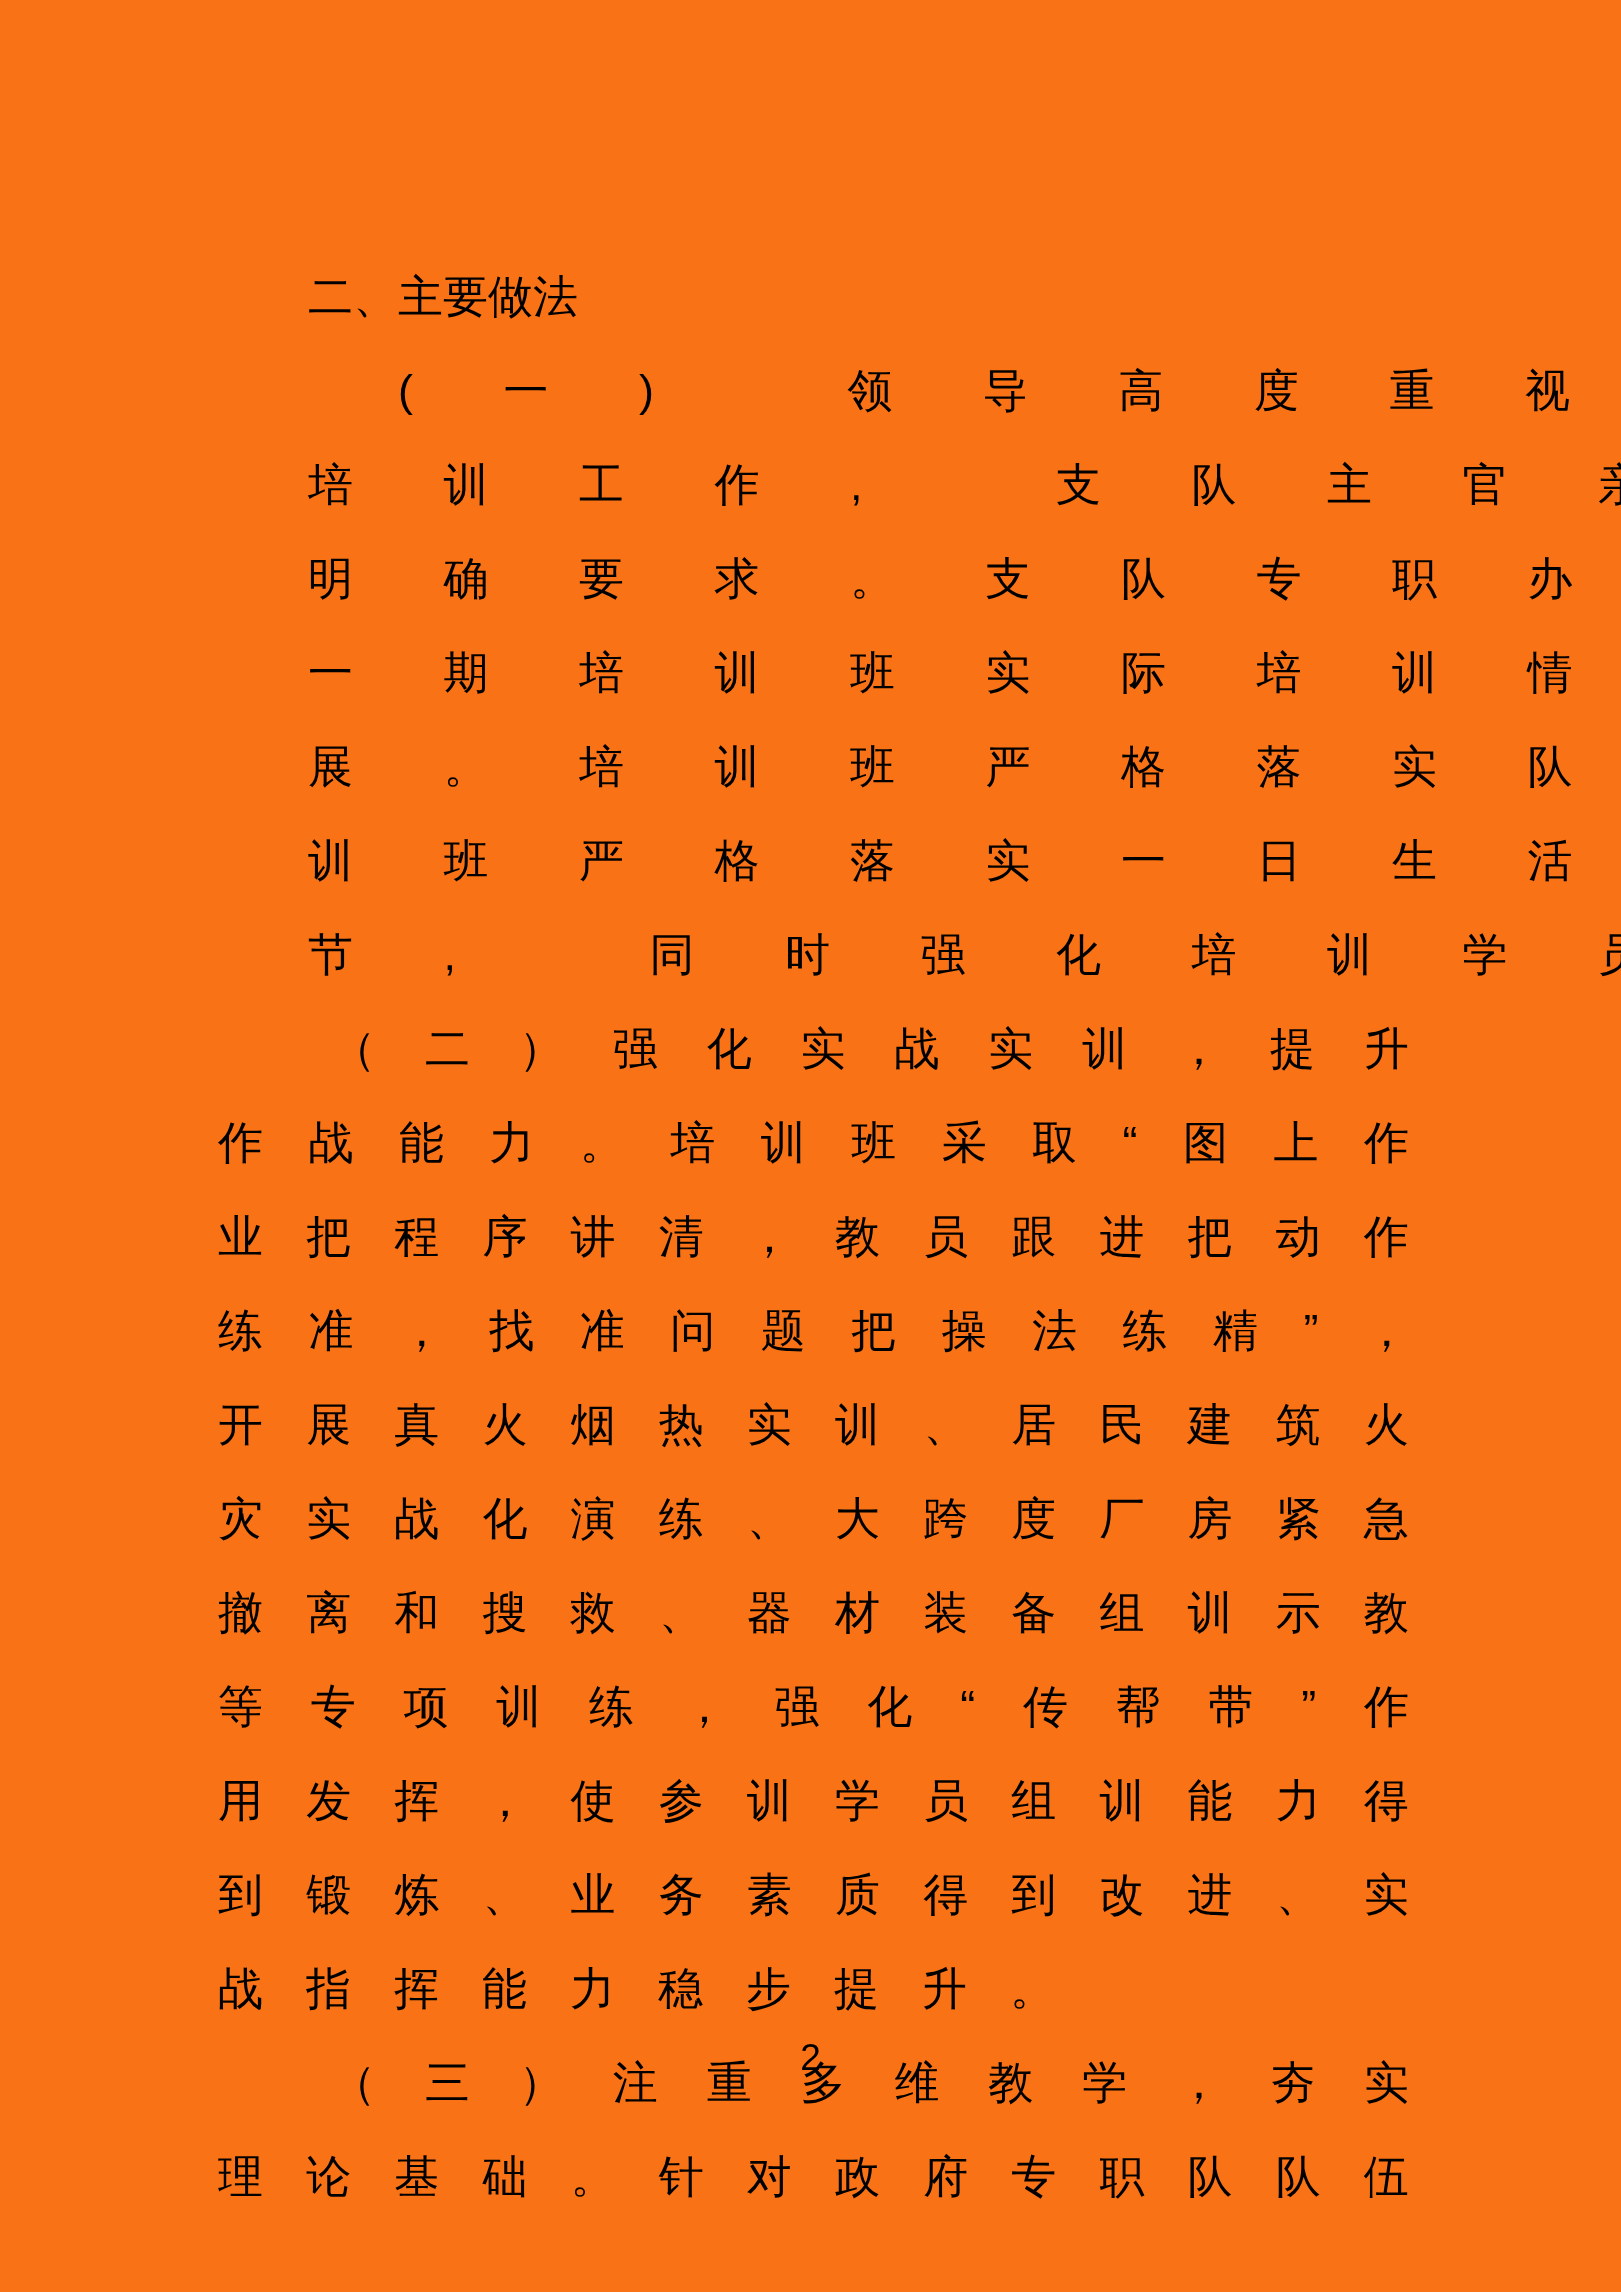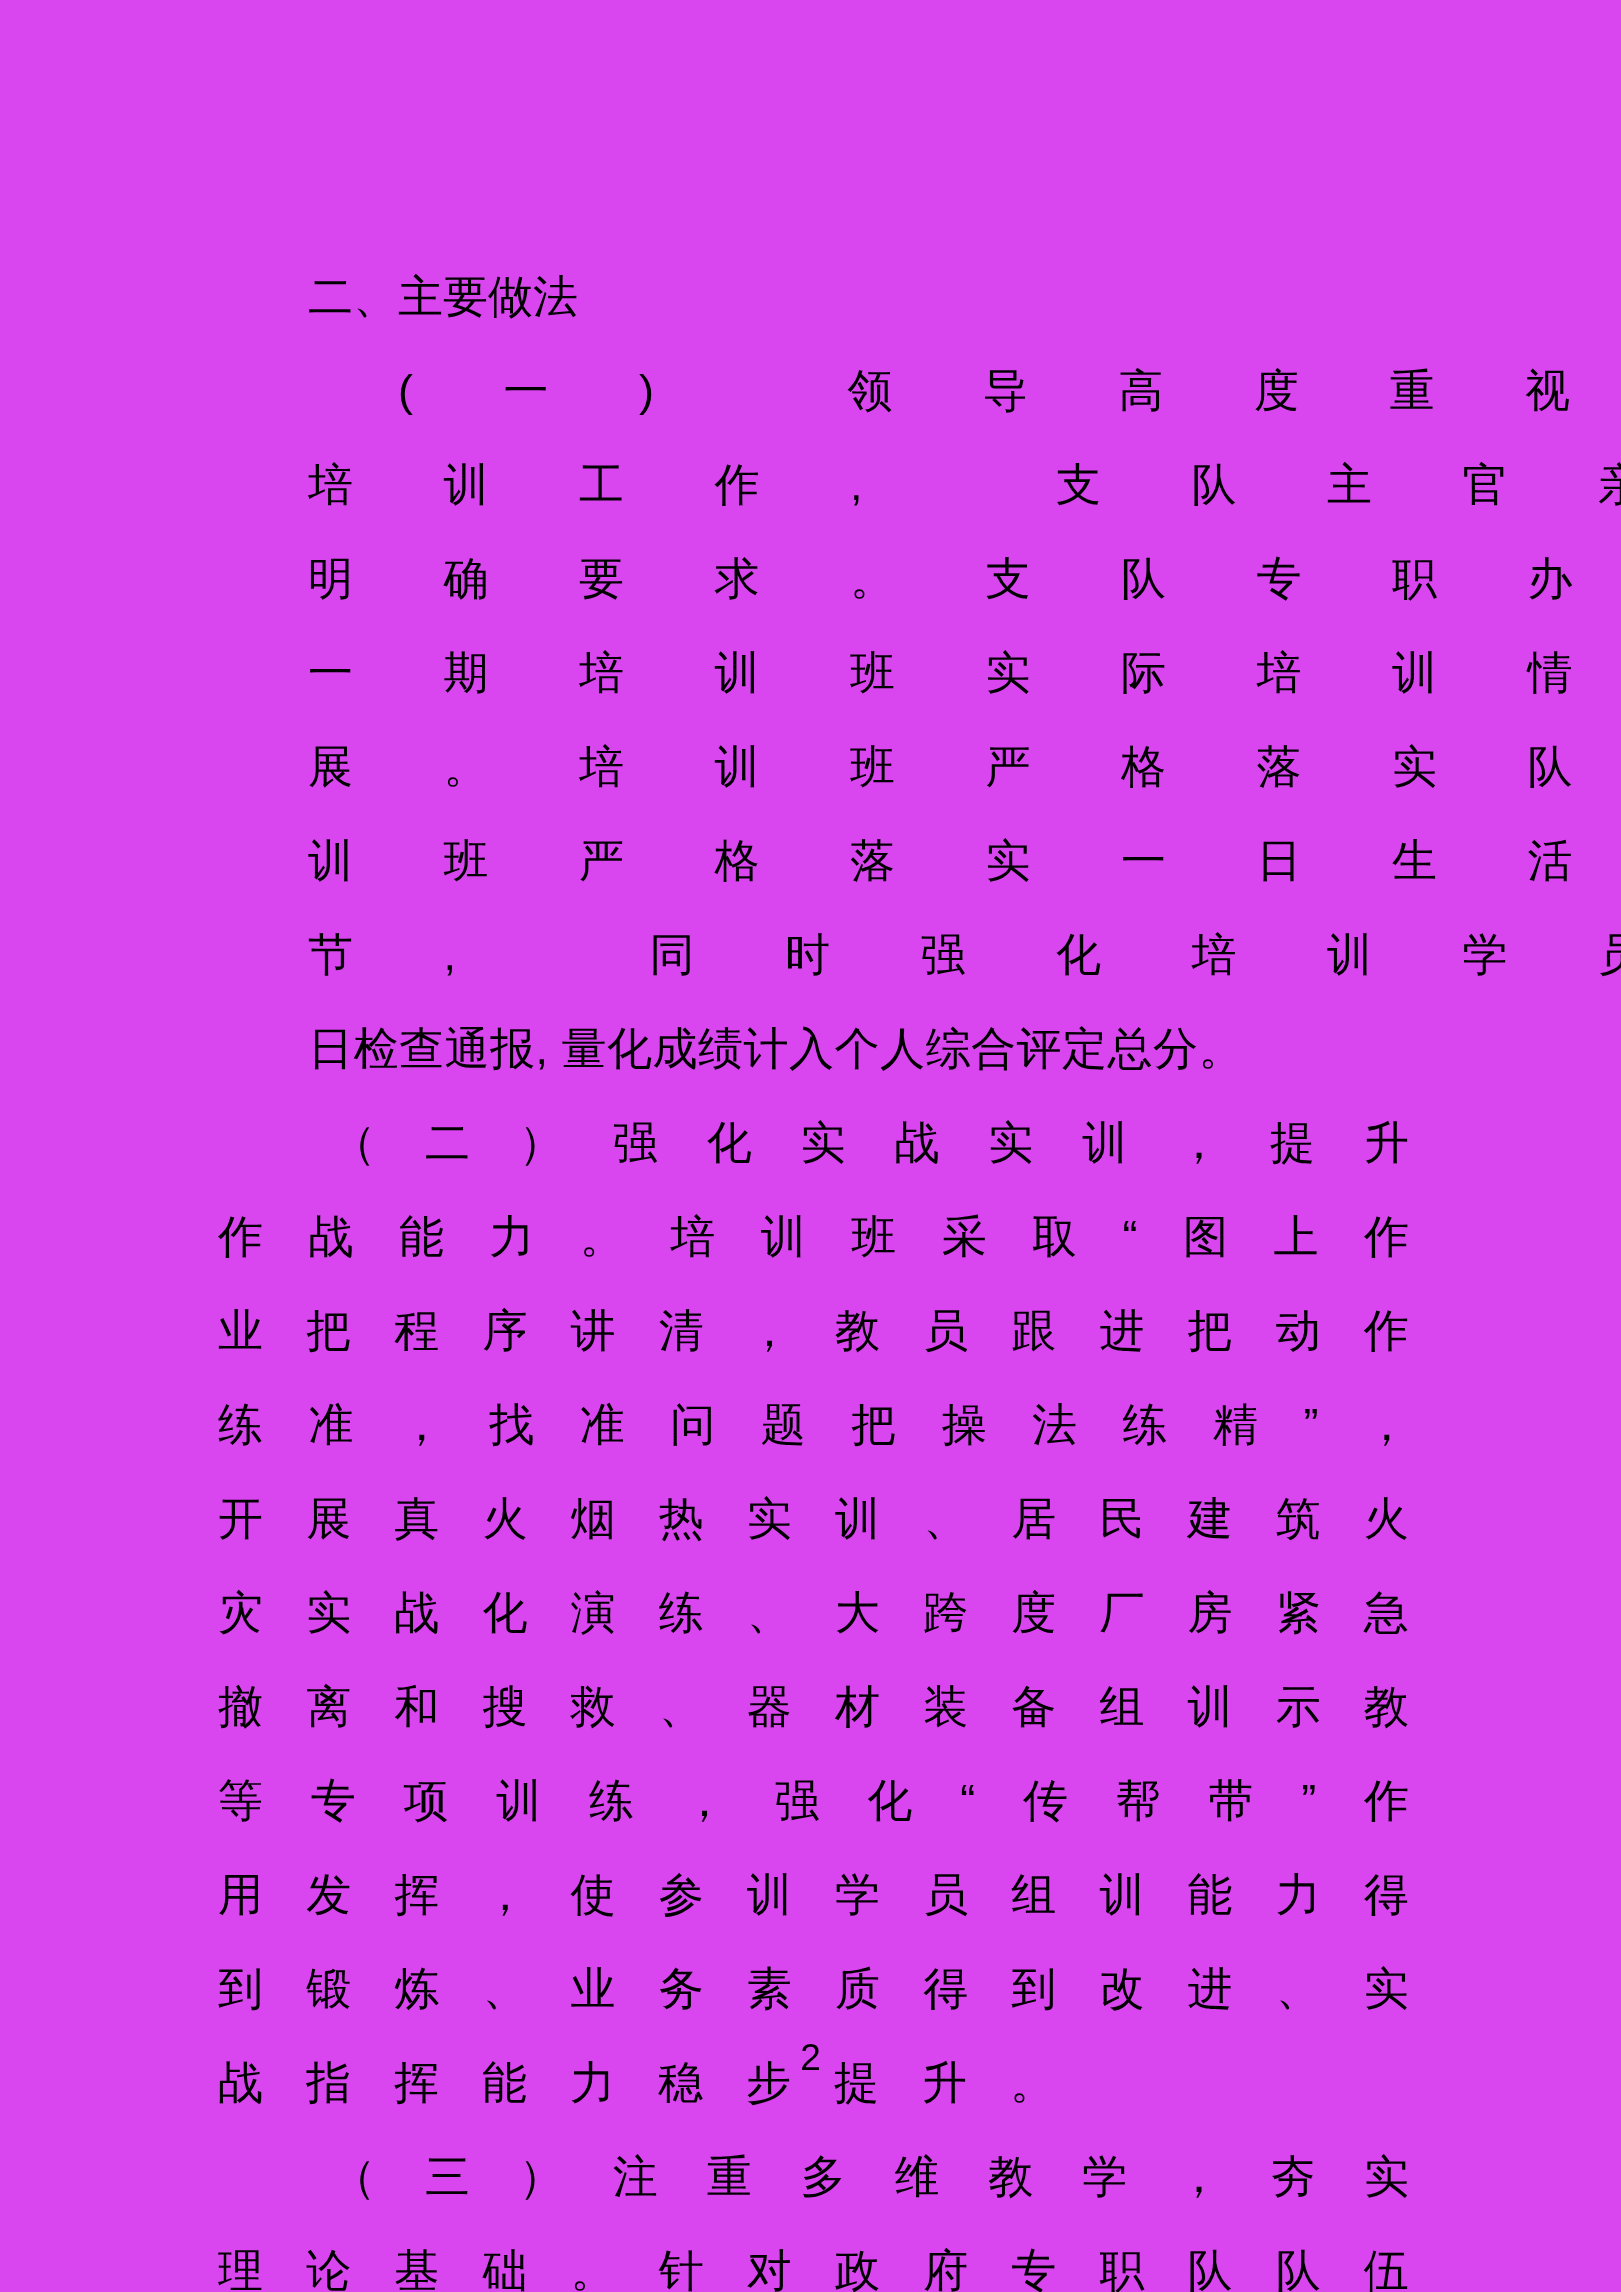--- a/index.html
+++ b/index.html
@@ -8,21 +8,21 @@
     background: #ffffff;
   }
   body {
     font-family: "Liberation Sans", "DejaVu Sans", sans-serif;
     color: #000000;
   }
   .page {
     position: relative;
     width: 1621px;
     height: 2293px;
-    background: #d946ef;
+    background: #f97316;
     overflow: hidden;
     box-sizing: border-box;
   }
   .content {
     position: absolute;
     left: 218px;
     top: 250px;
     width: 1191px;
   }
 
@@ -104,21 +104,20 @@
     <div class="heading">二、主要做法</div>
 
     <div class="para-normal">
         <div class="ln stretch first"><span>(</span><span>一</span><span>)</span><span> </span><span>领</span><span>导</span><span>高</span><span>度</span><span>重</span><span>视</span><span>,</span></div>
         <div class="ln stretch"><span>培</span><span>训</span><span>工</span><span>作</span><span>,</span><span> </span><span>支</span><span>队</span><span>主</span><span>官</span><span>亲</span></div>
         <div class="ln stretch"><span>明</span><span>确</span><span>要</span><span>求</span><span>。</span><span>支</span><span>队</span><span>专</span><span>职</span><span>办</span><span>提</span></div>
         <div class="ln stretch"><span>一</span><span>期</span><span>培</span><span>训</span><span>班</span><span>实</span><span>际</span><span>培</span><span>训</span><span>情</span><span>况</span></div>
         <div class="ln stretch"><span>展</span><span>。</span><span>培</span><span>训</span><span>班</span><span>严</span><span>格</span><span>落</span><span>实</span><span>队</span><span>伍</span></div>
         <div class="ln stretch"><span>训</span><span>班</span><span>严</span><span>格</span><span>落</span><span>实</span><span>一</span><span>日</span><span>生</span><span>活</span><span>制</span></div>
         <div class="ln stretch"><span>节</span><span>,</span><span> </span><span>同</span><span>时</span><span>强</span><span>化</span><span>培</span><span>训</span><span>学</span><span>员</span></div>
-        <div class="ln">日检查通报, 量化成绩计入个人综合评定总分。</div>
       </div>
 
     <div class="para-wide">
         <div class="ln indent"><span>（</span><span>二</span><span>）</span><span>强</span><span>化</span><span>实</span><span>战</span><span>实</span><span>训</span><span>，</span><span>提</span><span>升</span></div>
         <div class="ln"><span>作</span><span>战</span><span>能</span><span>力</span><span>。</span><span>培</span><span>训</span><span>班</span><span>采</span><span>取</span><span>“</span><span>图</span><span>上</span><span>作</span></div>
         <div class="ln"><span>业</span><span>把</span><span>程</span><span>序</span><span>讲</span><span>清</span><span>，</span><span>教</span><span>员</span><span>跟</span><span>进</span><span>把</span><span>动</span><span>作</span></div>
         <div class="ln"><span>练</span><span>准</span><span>，</span><span>找</span><span>准</span><span>问</span><span>题</span><span>把</span><span>操</span><span>法</span><span>练</span><span>精</span><span>”</span><span>，</span></div>
         <div class="ln"><span>开</span><span>展</span><span>真</span><span>火</span><span>烟</span><span>热</span><span>实</span><span>训</span><span>、</span><span>居</span><span>民</span><span>建</span><span>筑</span><span>火</span></div>
         <div class="ln"><span>灾</span><span>实</span><span>战</span><span>化</span><span>演</span><span>练</span><span>、</span><span>大</span><span>跨</span><span>度</span><span>厂</span><span>房</span><span>紧</span><span>急</span></div>
         <div class="ln"><span>撤</span><span>离</span><span>和</span><span>搜</span><span>救</span><span>、</span><span>器</span><span>材</span><span>装</span><span>备</span><span>组</span><span>训</span><span>示</span><span>教</span></div>

